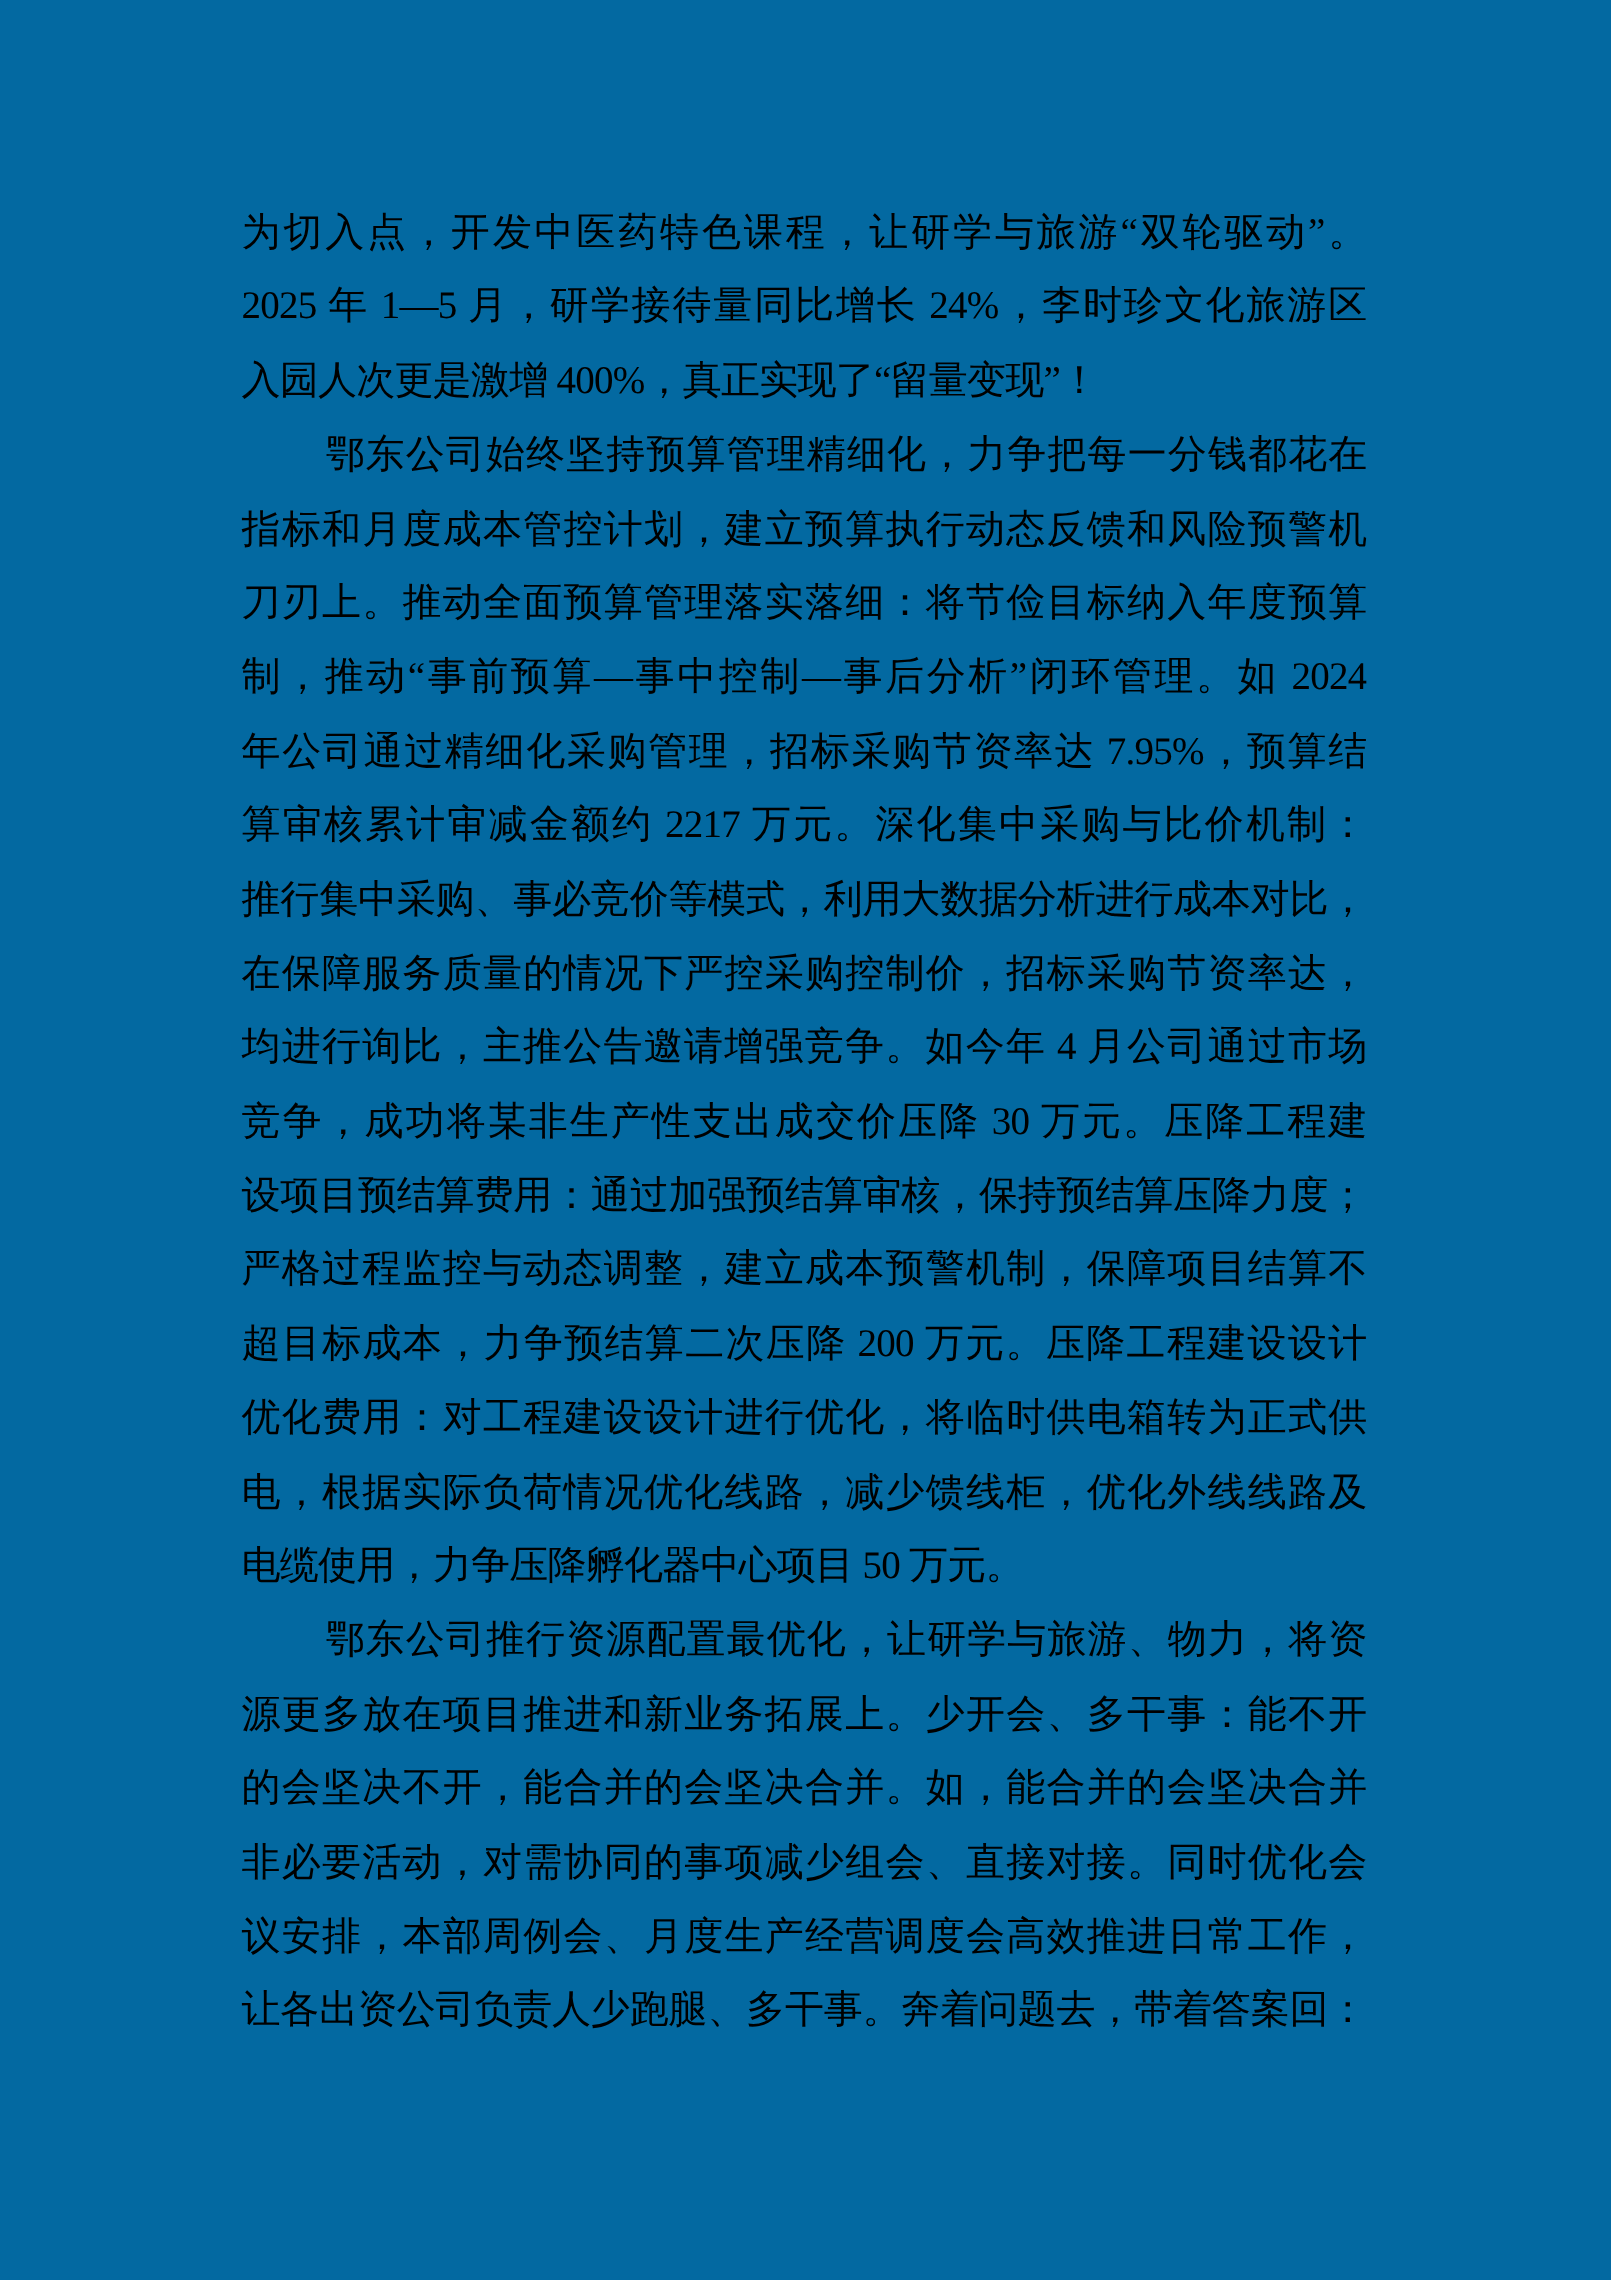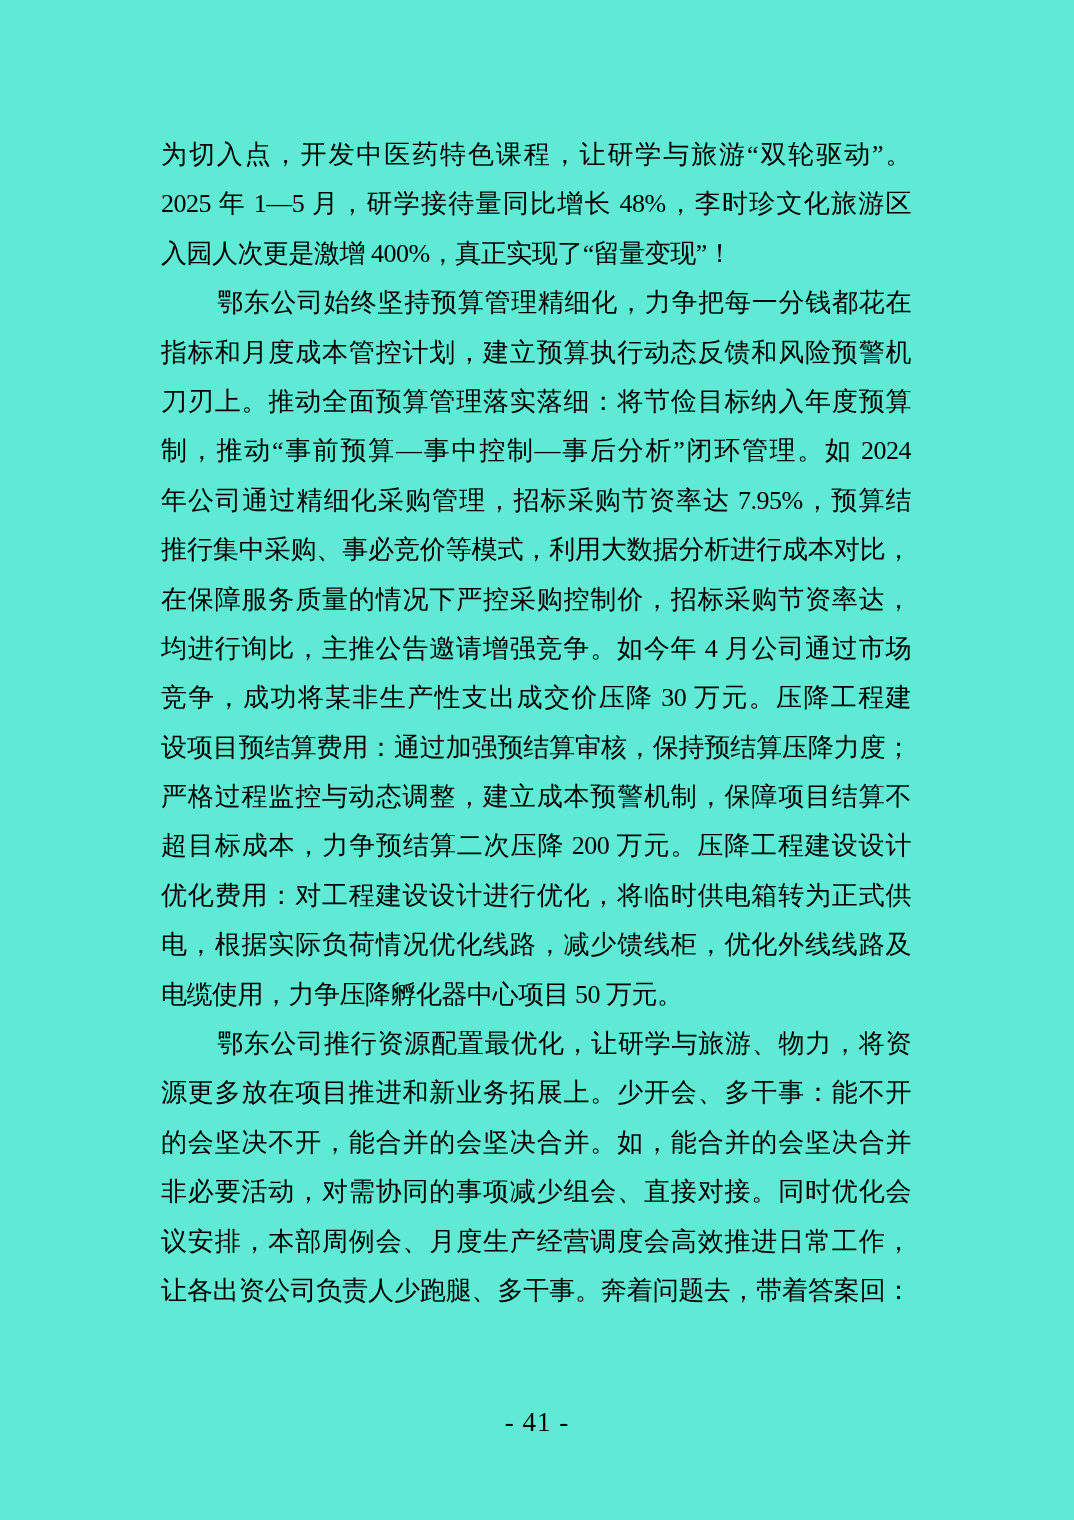--- a/index.html
+++ b/index.html
@@ -4,21 +4,21 @@
 <style>
   html, body {
     margin: 0;
     padding: 0;
     background: #ffffff;
   }
   .page {
     position: relative;
     width: 1074px;
     height: 1520px;
-    background: #5eead4;
+    background: #0369a1;
     color: #000000;
     font-family: "Liberation Serif", "DejaVu Serif", serif;
     overflow: hidden;
   }
   .text-block {
     position: absolute;
     left: 161px;
     top: 130px;
     width: 750px;
   }
@@ -52,43 +52,43 @@
     color: #000000;
   }
 </style>
 </head>
 <body>
 
 <div class="page">
   <div class="text-block" id="document-body">
       <div>
         <div class="line">为切入点，开发中医药特色课程，让研学与旅游“双轮驱动”。</div>
-        <div class="line">2025 年 1—5 月，研学接待量同比增长 48%，李时珍文化旅游区</div>
+        <div class="line">2025 年 1—5 月，研学接待量同比增长 24%，李时珍文化旅游区</div>
         <div class="line para-end">入园人次更是激增 400%，真正实现了“留量变现”！</div>
       </div>
       <div>
         <div class="line indent">鄂东公司始终坚持预算管理精细化，力争把每一分钱都花在</div>
         <div class="line">指标和月度成本管控计划，建立预算执行动态反馈和风险预警机</div>
         <div class="line">刀刃上。推动全面预算管理落实落细：将节俭目标纳入年度预算</div>
         <div class="line">制，推动“事前预算—事中控制—事后分析”闭环管理。如 2024</div>
         <div class="line">年公司通过精细化采购管理，招标采购节资率达 7.95%，预算结</div>
+        <div class="line">算审核累计审减金额约 2217 万元。深化集中采购与比价机制：</div>
         <div class="line">推行集中采购、事必竞价等模式，利用大数据分析进行成本对比，</div>
         <div class="line">在保障服务质量的情况下严控采购控制价，招标采购节资率达，</div>
         <div class="line">均进行询比，主推公告邀请增强竞争。如今年 4 月公司通过市场</div>
         <div class="line">竞争，成功将某非生产性支出成交价压降 30 万元。压降工程建</div>
         <div class="line">设项目预结算费用：通过加强预结算审核，保持预结算压降力度；</div>
         <div class="line">严格过程监控与动态调整，建立成本预警机制，保障项目结算不</div>
         <div class="line">超目标成本，力争预结算二次压降 200 万元。压降工程建设设计</div>
         <div class="line">优化费用：对工程建设设计进行优化，将临时供电箱转为正式供</div>
         <div class="line">电，根据实际负荷情况优化线路，减少馈线柜，优化外线线路及</div>
         <div class="line para-end">电缆使用，力争压降孵化器中心项目 50 万元。</div>
       </div>
       <div>
         <div class="line indent">鄂东公司推行资源配置最优化，让研学与旅游、物力，将资</div>
         <div class="line">源更多放在项目推进和新业务拓展上。少开会、多干事：能不开</div>
         <div class="line">的会坚决不开，能合并的会坚决合并。如，能合并的会坚决合并</div>
         <div class="line">非必要活动，对需协同的事项减少组会、直接对接。同时优化会</div>
         <div class="line">议安排，本部周例会、月度生产经营调度会高效推进日常工作，</div>
         <div class="line">让各出资公司负责人少跑腿、多干事。奔着问题去，带着答案回：</div>
       </div>
     </div>
-  <div class="footer">- 41 -</div>
 </div>
 
 </body></html>

